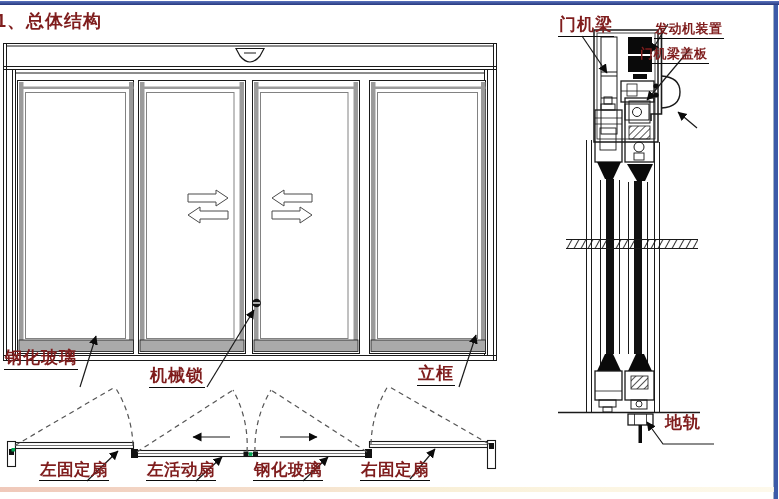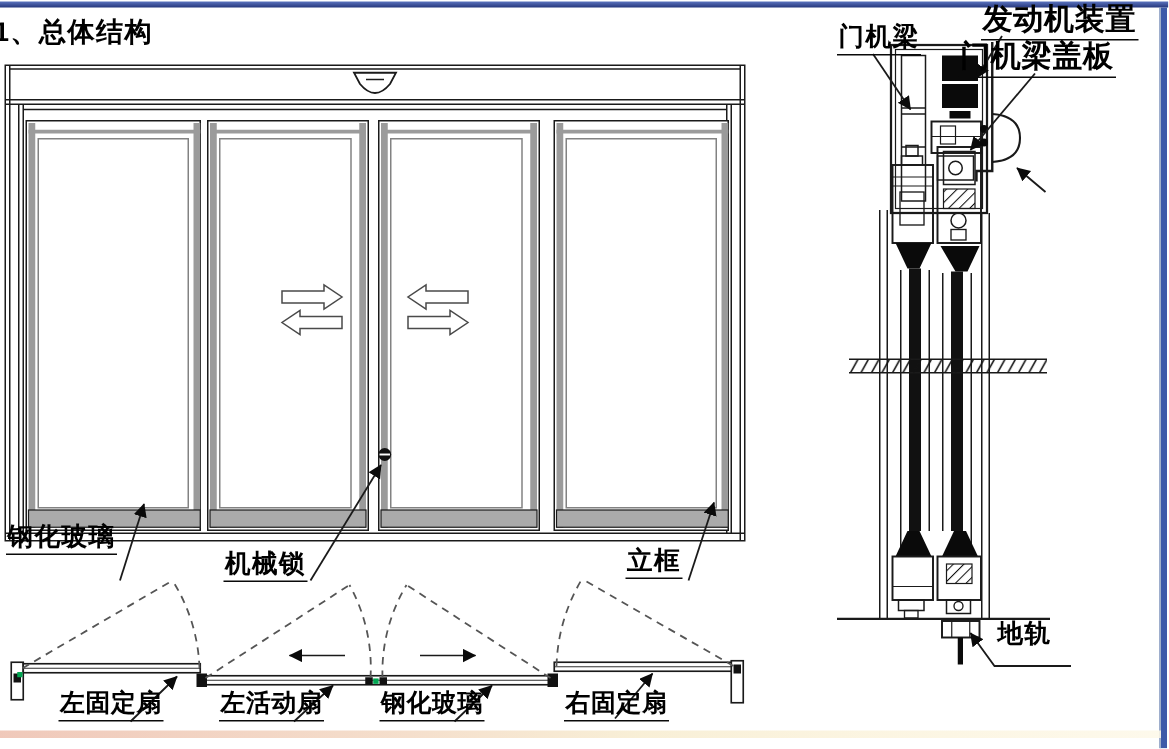--- a/index.html
+++ b/index.html
@@ -1,29 +1,29 @@
 <!DOCTYPE html>
 <html><head>
 <meta charset="utf-8">
 <style>
   html,body{margin:0;padding:0;background:#fff;}
   .stage{position:relative;width:779px;height:499px;background:#fff;overflow:hidden;
-         font-family:"Liberation Sans","DejaVu Sans",sans-serif;color:#000000;}
+         font-family:"Liberation Sans","DejaVu Sans",sans-serif;color:#7f1d1d;}
   .border-top{position:absolute;left:0;top:1px;width:779px;height:4px;
               background:linear-gradient(to bottom,#5a73be,#26377d);}
   .border-right{position:absolute;right:1px;top:5px;bottom:0;width:4px;
                 background:#3c5aa8;border-left:1px solid #9fb0c8;}
   .border-bottom{position:absolute;left:0;top:487px;width:774px;height:5px;opacity:.85;
                  background:linear-gradient(to right,#edbfae,#f3d9c3 35%,#f7eccf 55%,#fbf3dc 75%,#fdf8e8);}
   .title{position:absolute;left:-4px;top:9px;font-size:18px;font-weight:700;letter-spacing:1px;}
   .lbl{position:absolute;font-weight:700;white-space:nowrap;line-height:1.15;}
   .ul{border-bottom:1.6px solid #0a0a0a;padding:0 1px 1px 1px;display:inline-block;}
   .f17{font-size:17px;letter-spacing:1px;}
   .f16{font-size:16.5px;letter-spacing:.5px;margin-left:20px;}
-  .f18{font-size:20px;letter-spacing:.5px;}
+  .f18{font-size:13px;letter-spacing:.5px;margin-top:20px;}
   svg{position:absolute;left:0;top:0;}
 </style>
 </head>
 <body>
 
 <div class="stage">
 
   <div class="border-top"></div>
   <div class="border-right"></div>
   <div class="border-bottom"></div>
@@ -261,15 +261,15 @@
   <div class="lbl f17 ul" style="left:417px;top:364px;">立框</div>
 
   <div class="lbl f17 ul" style="left:558px;top:15px;">门机梁</div>
   <div class="lbl f18 ul" style="left:654px;top:2px;">发动机装置</div>
   <div class="lbl f18 ul" style="left:639px;top:27px;text-align:right;">门机梁盖板</div>
   <div class="lbl f17" style="left:665px;top:413px;">地轨</div>
 
   <div class="lbl f16 ul" style="left:19px;top:460px;">左固定扇</div>
   <div class="lbl f16 ul" style="left:126px;top:460px;">左活动扇</div>
   <div class="lbl f16 ul" style="left:233px;top:460px;">钢化玻璃</div>
-  <div class="lbl f16 ul" style="left:356px;top:460px;text-align:center;">右固定扇</div>
+  <div class="lbl f16 ul" style="left:340px;top:460px;text-align:center;">右固定扇</div>
 
 </div>
 
 </body></html>

